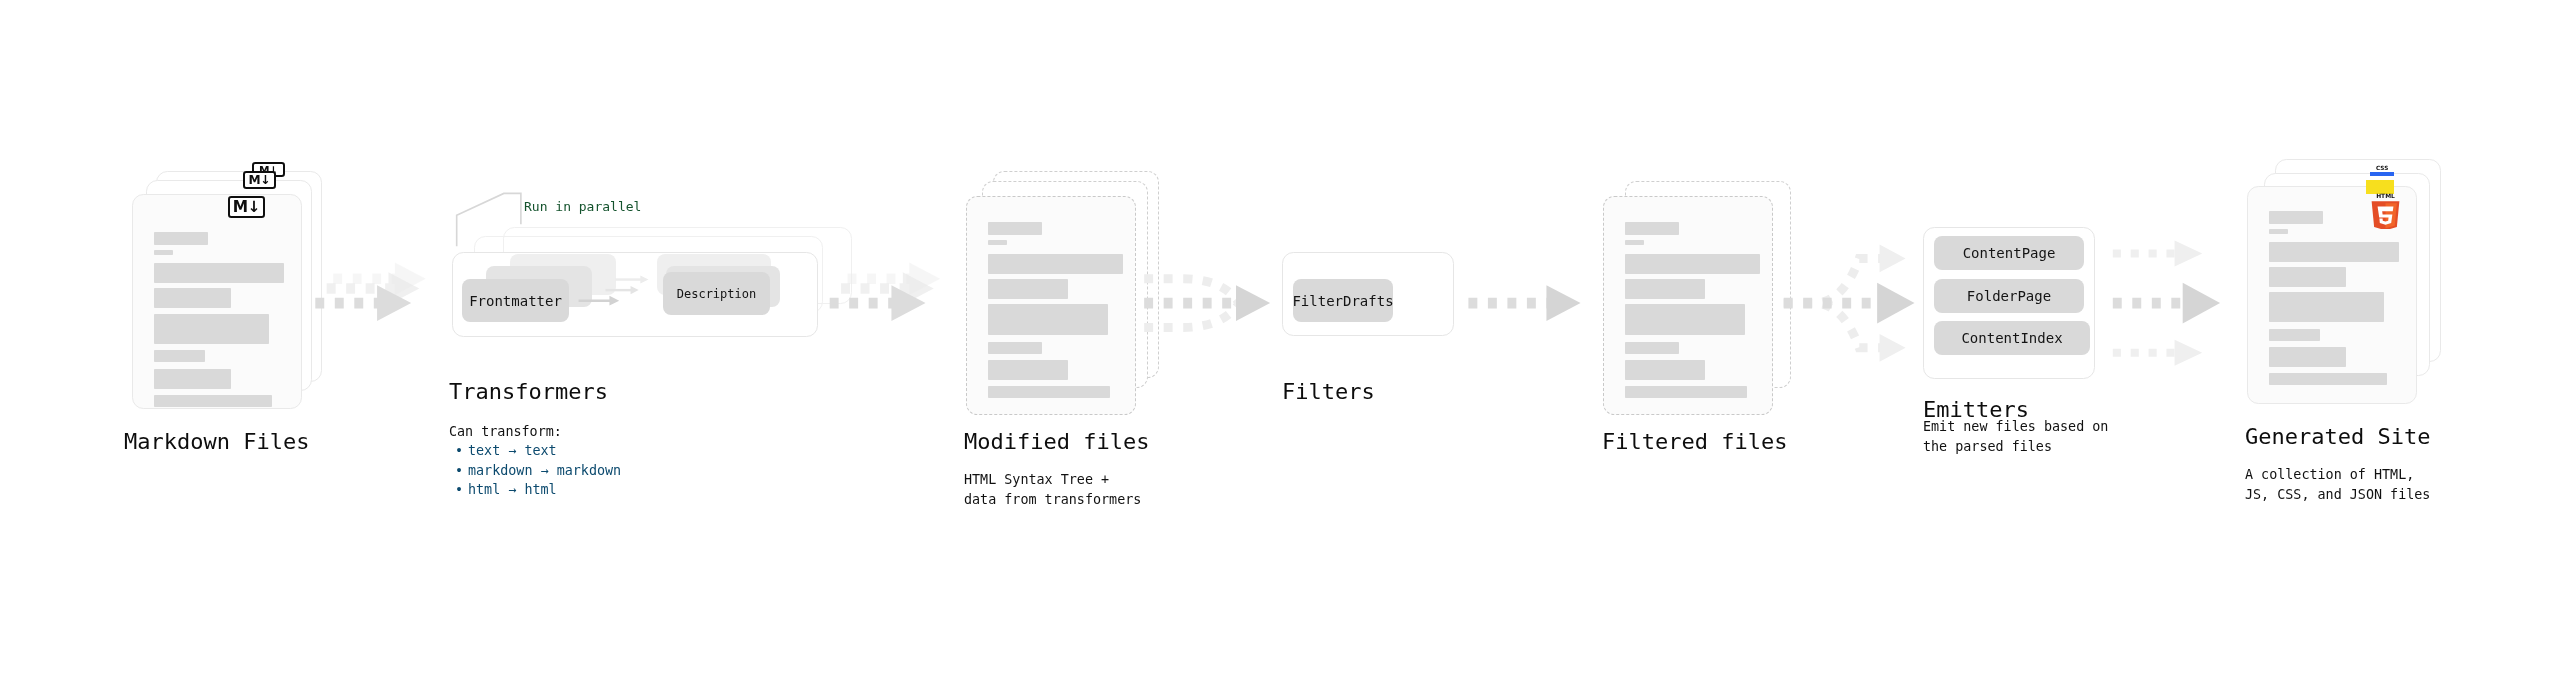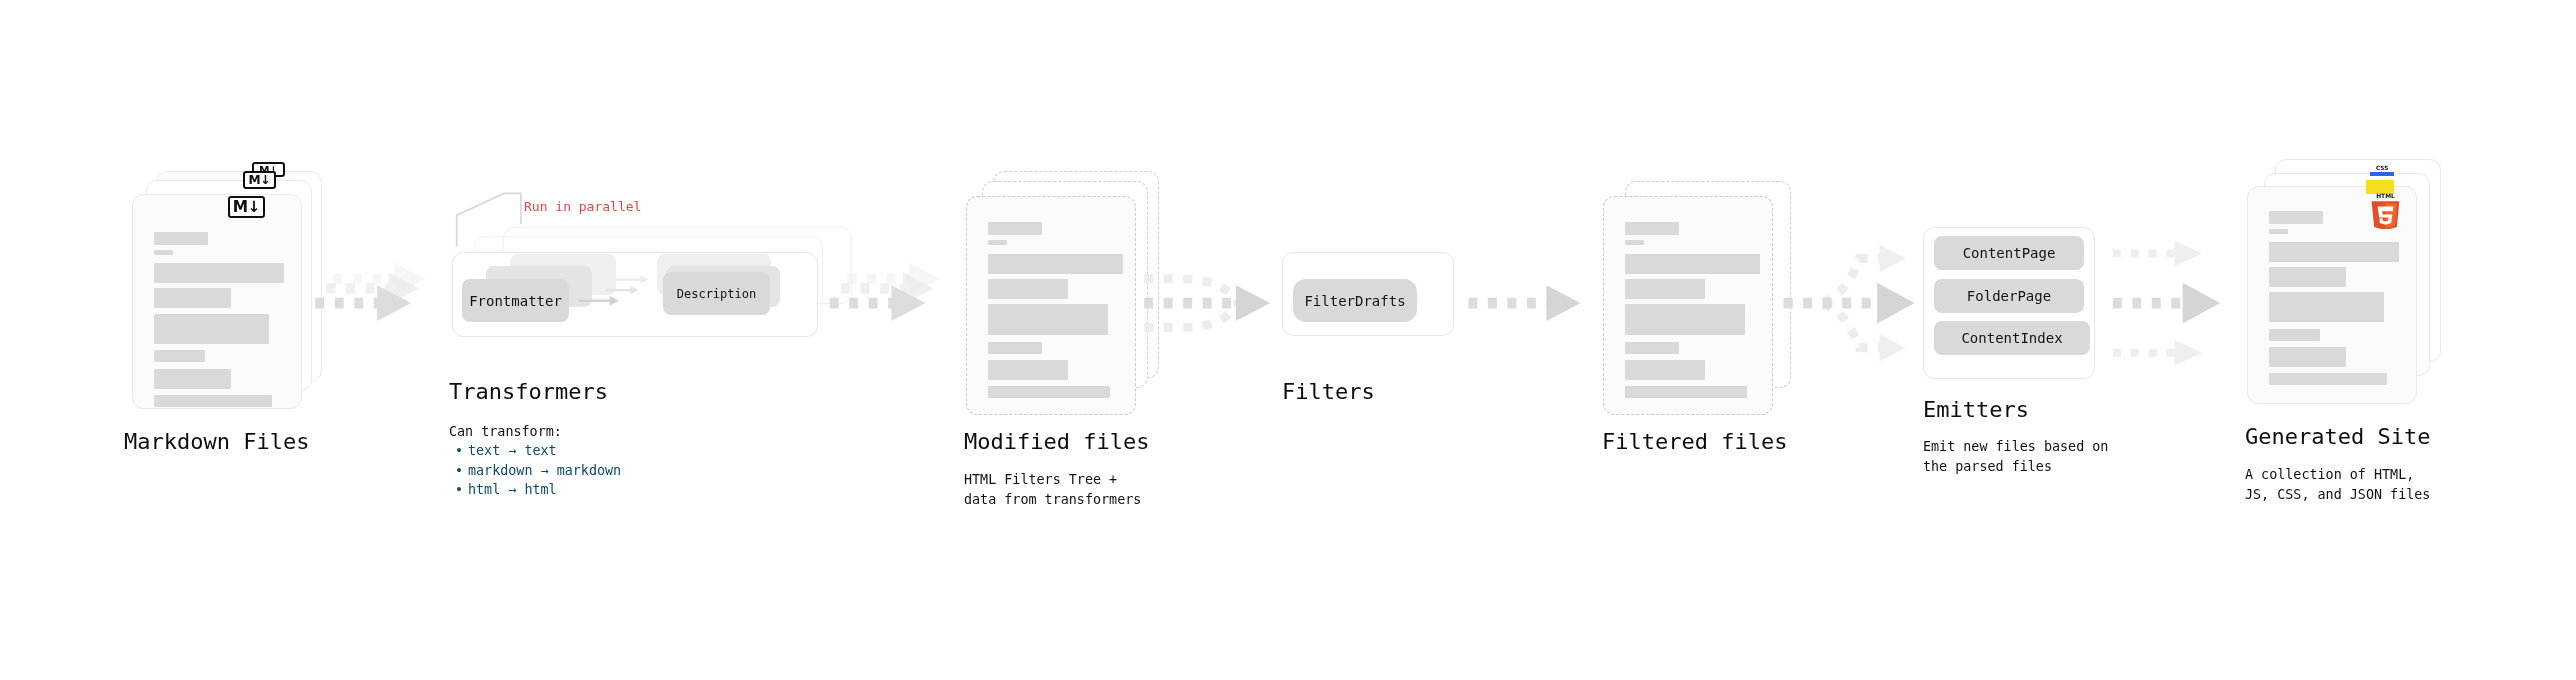--- a/index.html
+++ b/index.html
@@ -107,21 +107,21 @@
     line-height: 19.5px;
     color: #0c4a6e;
   }
   .bullets .b-row { white-space: nowrap; }
   .bullets .b-row .dot { display: inline-block; width: 13px; }
 
   .note {
     position: absolute;
     font-family: "DejaVu Sans Mono", "Liberation Mono", monospace;
     font-size: 13px;
-    color: #ef4444;
+    color: #14532d;
     white-space: nowrap;
   }
 
   svg.overlay { position: absolute; left: 0; top: 0; width: 2576px; height: 681px; pointer-events: none; }
 </style>
 </head>
 <body>
 
 <div id="stage">
 
@@ -177,25 +177,25 @@
       <div class="doc-bar" style="left:21px; top:43px;  width:18.7px;  height:4.9px;"></div>
       <div class="doc-bar" style="left:21px; top:57px;  width:135px; height:19.5px;"></div>
       <div class="doc-bar" style="left:21px; top:82px; width:80px;  height:19.5px;"></div>
       <div class="doc-bar" style="left:21px; top:107px; width:120px; height:31px;"></div>
       <div class="doc-bar" style="left:21px; top:145px; width:54px;  height:12.2px;"></div>
       <div class="doc-bar" style="left:21px; top:163px; width:80px;  height:19.5px;"></div>
       <div class="doc-bar" style="left:21px; top:189px; width:122px; height:12.2px;"></div>
     </div>
   </div>
   <div class="title" style="left:964px; top:429px;">Modified files</div>
-  <div class="subtitle" style="left:964px; top:470px;">HTML Filters Tree +
+  <div class="subtitle" style="left:964px; top:470px;">HTML Syntax Tree +
 data from transformers</div>
 
   <div class="group-box" style="left:1282px; top:252px; width:172px; height:84px;"></div>
-  <div class="chip" style="left:1293px; top:279px; width:124px; height:43px; font-size:14px;border-radius:13px;">FilterDrafts</div>
+  <div class="chip" style="left:1293px; top:279px; width:100px; height:43px; font-size:14px;">FilterDrafts</div>
   <div class="title" style="left:1282px; top:379px;">Filters</div>
 
   <div class="doc-stack">
     <div class="doc-sheet ghost-dashed" style="left:1625px; top:181px; width:166px; height:207px;"></div>
     <div class="doc-sheet dashed" style="left:1603px; top:196px; width:170px; height:219px;">
       <div class="doc-bar" style="left:21px; top:25px;  width:54px;  height:13px;"></div>
       <div class="doc-bar" style="left:21px; top:43px;  width:18.7px;  height:4.9px;"></div>
       <div class="doc-bar" style="left:21px; top:57px;  width:135px; height:19.5px;"></div>
       <div class="doc-bar" style="left:21px; top:82px; width:80px;  height:19.5px;"></div>
       <div class="doc-bar" style="left:21px; top:107px; width:120px; height:31px;"></div>
@@ -204,21 +204,21 @@
       <div class="doc-bar" style="left:21px; top:189px; width:122px; height:12.2px;"></div>
     </div>
   </div>
   <div class="title" style="left:1602px; top:429px;">Filtered files</div>
 
   <div class="group-box" style="left:1923px; top:227px; width:172px; height:152px;"></div>
   <div class="chip" style="left:1934px; top:236px; width:150px; height:34px; font-size:14px;">ContentPage</div>
   <div class="chip" style="left:1934px; top:279px; width:150px; height:34px; font-size:14px;">FolderPage</div>
   <div class="chip" style="left:1934px; top:321px; width:156px; height:34px; font-size:14px;">ContentIndex</div>
   <div class="title" style="left:1923px; top:397px;">Emitters</div>
-  <div class="subtitle" style="left:1923px; top:437px;">Emit new files based on
+  <div class="subtitle" style="left:1923px; top:417px;">Emit new files based on
 the parsed files</div>
 
   <div class="doc-stack">
     <div class="doc-sheet ghost-solid" style="left:2275px; top:159px; width:166px; height:203px;"></div>
     <div class="doc-sheet ghost-solid" style="left:2264px; top:173px; width:166px; height:203px;"></div>
     <div class="doc-sheet solid" style="left:2247px; top:186px; width:170px; height:218px;">
       <div class="doc-bar" style="left:21px; top:24.4px;  width:54px;  height:13px;"></div>
       <div class="doc-bar" style="left:21px; top:42px;  width:18.7px;  height:4.9px;"></div>
       <div class="doc-bar" style="left:21px; top:55px;  width:130px; height:19.5px;"></div>
       <div class="doc-bar" style="left:21px; top:80px;  width:77px;  height:19.5px;"></div>

